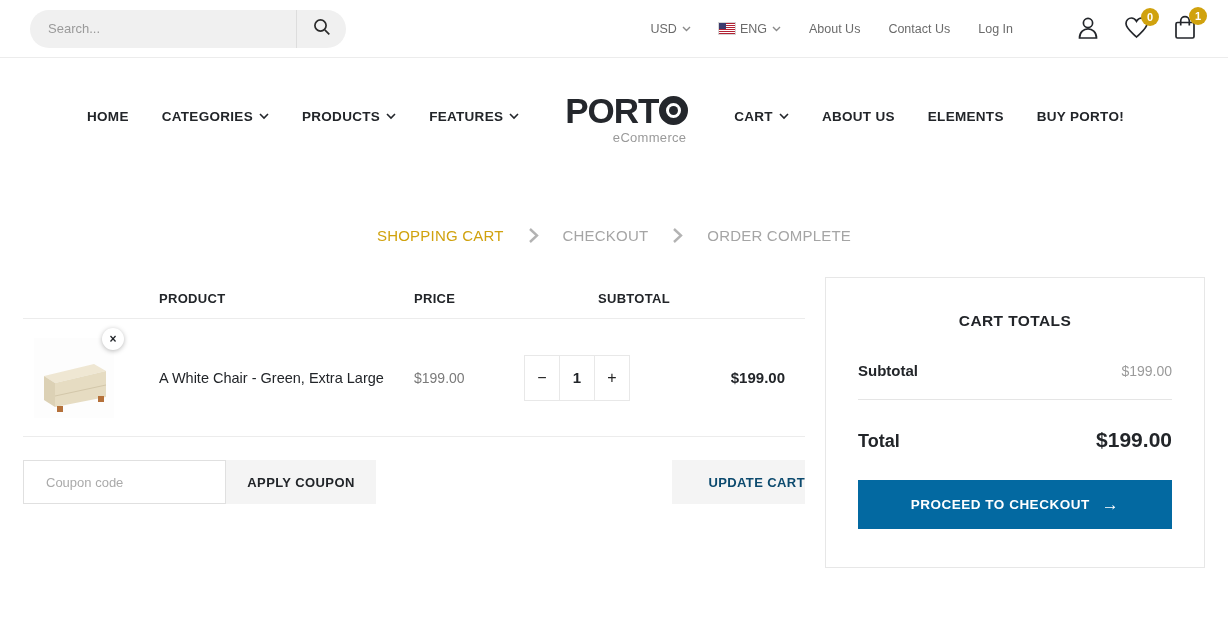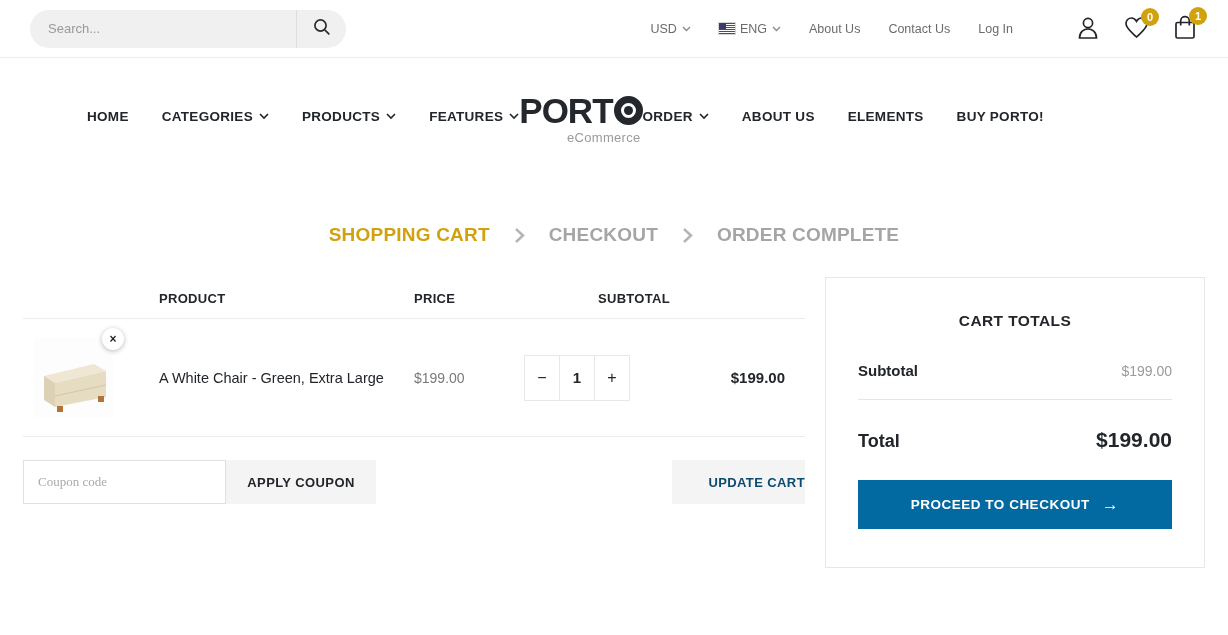--- a/index.html
+++ b/index.html
@@ -24,38 +24,38 @@
     background:repeating-linear-gradient(#b22234 0 1px,#fff 1px 2px,#b22234 2px 3px,#fff 3px 4px,#b22234 4px 5px,#fff 5px 6px,#b22234 6px 7px,#fff 7px 8px,#b22234 8px 9px,#fff 9px 10px,#b22234 10px 11px);
     outline:1px solid #d6d6d6; }
   .flag::after { content:""; position:absolute; left:0; top:0; width:7px; height:6px; background:#3c3b6e; }
   .icon-group { display:flex; align-items:center; gap:22px; margin-left:34px; }
   .icon-wrap { position:relative; cursor:pointer; display:flex; }
   .badge { position:absolute; top:-7px; right:-9px; min-width:18px; height:18px;
     border-radius:9px; background:#d0a20e; color:#fff; font-size:11px; font-weight:700;
     display:flex; align-items:center; justify-content:center; padding:0 4px; }
 
   
-  .mainnav { height:117px; display:flex; align-items:center; 
+  .mainnav { height:117px; display:flex; align-items:center; justify-content:space-between;
     padding:0 104px 0 87px; }
   .nav-group { display:flex; align-items:center; gap:33px; }
   .nav-item { display:flex; align-items:center; gap:6px; font-size:13.5px; font-weight:700;
     letter-spacing:.3px; color:#222529; cursor:pointer; white-space:nowrap; }
   .logo { text-align:center; line-height:1; cursor:pointer; margin-top:4px; }
   .logo-main { font-size:35px; font-weight:800; letter-spacing:-1px; color:#24272c;
     display:flex; align-items:center; justify-content:center; }
   .logo-o { width:29px; height:29px; border:7px solid #24272c; border-radius:50%;
     display:inline-flex; align-items:center; justify-content:center; margin-left:1px; }
   .logo-o .dot { width:9px; height:9px; background:#24272c; border-radius:50%; }
   .logo-sub { font-size:13px; color:#9a9a9a; font-weight:400; letter-spacing:.3px;
     text-align:right; margin-top:3px; padding-right:2px; }
 
   
   .steps { margin-top:30px; height:60px; display:flex; align-items:center;
     justify-content:center; gap:24px; }
-  .step { font-size:19px; font-weight:700; letter-spacing:.2px; color:#a5a5a5; cursor:pointer; }
+  .step { font-size:15px; font-weight:400; letter-spacing:.2px; color:#a5a5a5; cursor:pointer; }
   .step.active { color:#d0a20e; }
   .step-sep { display:flex; }
 
   
   .content { display:flex; padding:0 23px; margin-top:12px; gap:20px; }
   .cart-area { width:782px; }
   .t-grid { display:grid; grid-template-columns:136px 255px 110px 166px 115px; align-items:center; }
   .thead { height:42px; border-bottom:1px solid #ececec; }
   .thead > div { font-size:13px; font-weight:700; letter-spacing:.3px; align-self:end; padding-bottom:12px; }
   .th-subtotal { text-align:right; padding-right:20px; }
@@ -70,22 +70,22 @@
   .price-val { font-size:14px; color:#7a7a7a; }
   .qty { display:flex; }
   .qty > div { width:36px; height:46px; background:#fff; border:1px solid #e8e8e8;
     display:flex; align-items:center; justify-content:center; }
   .qty > div + div { margin-left:-1px; }
   .qty-btn { font-size:16px; color:#222; cursor:pointer; }
   .qty-val { font-size:15px; font-weight:700; }
   .row-subtotal { font-size:15px; font-weight:700; text-align:right; padding-right:20px; }
 
   .cart-actions { display:flex; align-items:center; margin-top:23px; }
-  .coupon-input { width:203px; height:44px; border:1px solid #e0e0e0; padding:0 14px;
-    font-size:13px; color:#0f766e; outline:none; font-family:Liberation Serif, serif; }
+  .coupon-input { width:203px; height:44px; border:1px solid #e0e0e0; padding:0 22px;
+    font-size:13px; color:#0f766e; outline:none; font-family:Liberation Sans, sans-serif; }
   .coupon-input::placeholder { color:#aaa; }
   .btn-flat { height:44px; border:none; background:#f4f4f4; font-family:inherit;
     font-size:13px; font-weight:700; letter-spacing:.4px; cursor:pointer; }
   .apply-btn { width:150px; color:#222529; }
   .update-btn { width:133px; color:#0c4a6e; margin-left:auto;text-align:right; }
 
   
   .totals { width:380px; border:1px solid #e7e7e7; background:#fff;
     padding:34px 32px 38px; align-self:flex-start; }
   .totals-title { font-size:15.5px; font-weight:800; letter-spacing:.4px;text-align:center; }
@@ -207,21 +207,21 @@
       <span>PORT</span>
       <span class="logo-o">
           <span class="dot"></span>
         </span>
     </div>
     <div class="logo-sub">eCommerce</div>
   </div>
 
   <div class="nav-group">
     <div class="nav-item">
-      <span>ORDER</span>
+      <span>CART</span>
       <span class="caret">
         <svg width="10" height="7" viewBox="0 0 10 7" fill="none" stroke="#23262b" stroke-width="1.6">
             <path d="M1 1 L5 5 L9 1"></path>
           </svg>
       </span>
     </div>
     <div class="nav-item">
       <span>ABOUT US</span>
     </div>
     <div class="nav-item">

